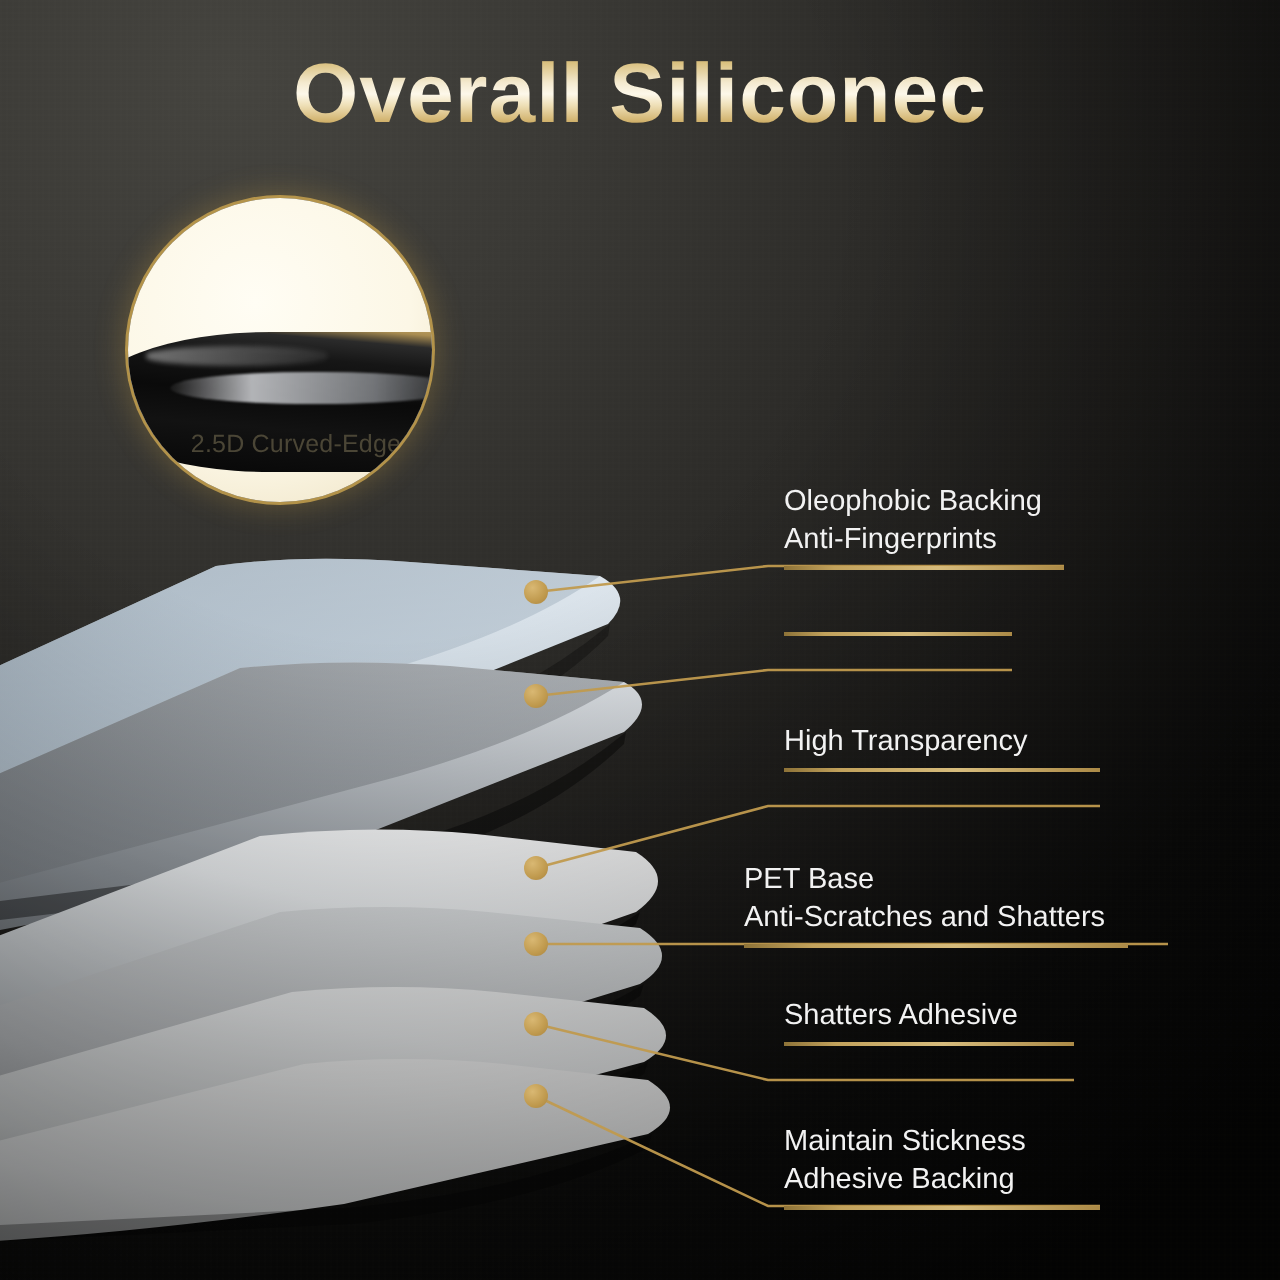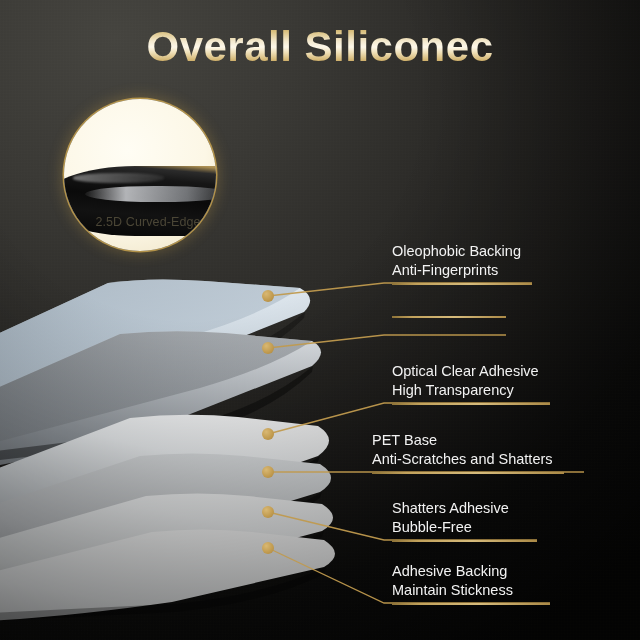--- a/index.html
+++ b/index.html
@@ -296,37 +296,35 @@
         <span class="ln">Oleophobic Backing</span>
         <span class="ln">Anti-Fingerprints</span>
         <span class="rule" style="width: 140px;"></span>
       </div>
       <div class="dot" style="left: 268px; top: 348px;"></div>
       <div class="label" style="left: 392px; top: 313px;">
         <span class="rule" style="width: 114px;"></span>
       </div>
       <div class="dot" style="left: 268px; top: 434px;"></div>
       <div class="label" style="left: 392px; top: 362px;">
-        <span class="ln">Optical Clear Adhesive</span>
         <span class="ln">High Transparency</span>
         <span class="rule" style="width: 158px;"></span>
       </div>
       <div class="dot" style="left: 268px; top: 472px;"></div>
       <div class="label" style="left: 372px; top: 431px;">
         <span class="ln">PET Base</span>
         <span class="ln">Anti-Scratches and Shatters</span>
         <span class="rule" style="width: 192px;"></span>
       </div>
       <div class="dot" style="left: 268px; top: 512px;"></div>
       <div class="label" style="left: 392px; top: 499px;">
         <span class="ln">Shatters Adhesive</span>
-        <span class="ln">Bubble-Free</span>
         <span class="rule" style="width: 145px;"></span>
       </div>
       <div class="dot" style="left: 268px; top: 548px;"></div>
       <div class="label" style="left: 392px; top: 562px;">
+        <span class="ln">Maintain Stickness</span>
         <span class="ln">Adhesive Backing</span>
-        <span class="ln">Maintain Stickness</span>
         <span class="rule" style="width: 158px;"></span>
       </div>
     </div>
 
 </div>
 
 </body></html>

